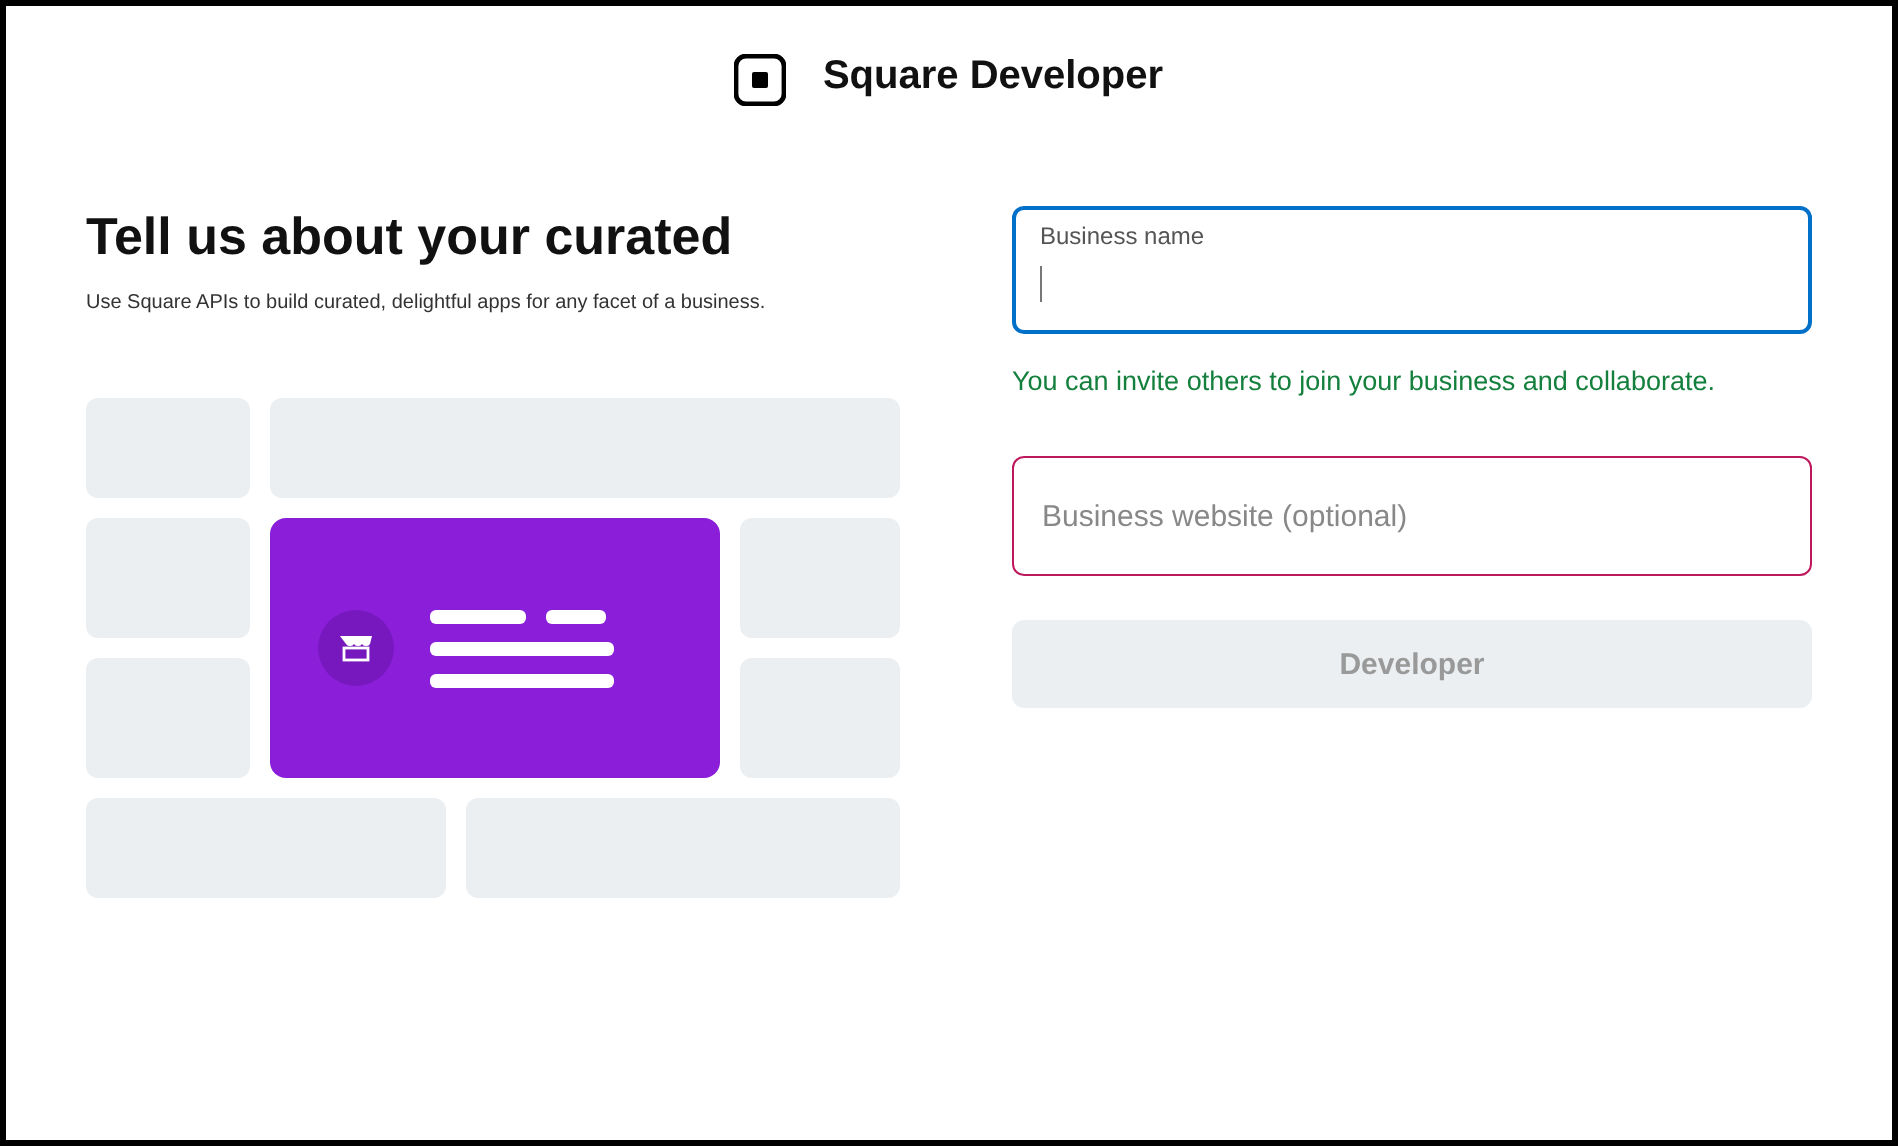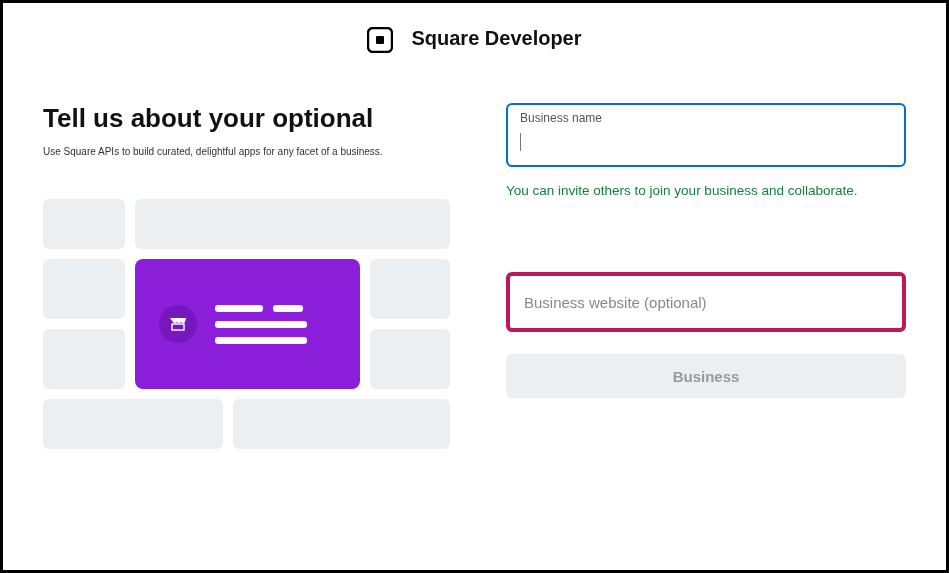--- a/index.html
+++ b/index.html
@@ -149,28 +149,27 @@
     }
     .helper-text {
       font-size: 13.5px;
       color: #15803d;
       margin-bottom: 30px;
       margin-top: 16px;
     }
     .input-plain {
       width: 100%;
       height: 60px;
-      border: 4px solid #be185d;
+      border: 1px solid #be185d;
       border-radius: 6px;
       padding: 0 14px;
       font-size: 15px;
       outline: none;
       margin-bottom: 22px;
       color: #a21caf;
-      margin-top: 44px;
     }
     .input-plain::placeholder {
       color: #888;
     }
     .continue-btn {
       width: 100%;
       height: 44px;
       background: #eceff1;
       border: none;
       border-radius: 6px;
@@ -188,21 +187,21 @@
     <svg viewBox="0 0 26 26" width="26" height="26">
       <rect x="1" y="1" width="24" height="24" rx="5" ry="5" fill="none" stroke="#000" stroke-width="2.4"></rect>
       <rect x="9" y="9" width="8" height="8" rx="1" fill="#000"></rect>
     </svg>
   </span>
   <span class="brand">Square Developer</span>
 </div>
 
 <div class="content">
   <div class="left">
-    <h1 class="heading">Tell us about your optional</h1>
+    <h1 class="heading">Tell us about your curated</h1>
     <p class="subheading">Use Square APIs to build curated, delightful apps for any facet of a business.</p>
 
     <div class="illustration">
       <div class="grid-row">
         <div class="tile tile-1a"></div>
         <div class="tile tile-1b"></div>
       </div>
       <div class="grid-middle">
         <div class="col-left">
           <div class="tile"></div>
@@ -239,15 +238,15 @@
   <div class="right">
     <div class="input-group">
       <label class="floated-label">Business name</label>
       <input type="text" class="input-box" value="" style="">
       <div class="cursor-line"></div>
     </div>
     <p class="helper-text">You can invite others to join your business and collaborate.</p>
 
     <input type="text" class="input-plain" placeholder="Business website (optional)" style="">
 
-    <button class="continue-btn">Business</button>
+    <button class="continue-btn">Developer</button>
   </div>
 </div>
 
 </body></html>

